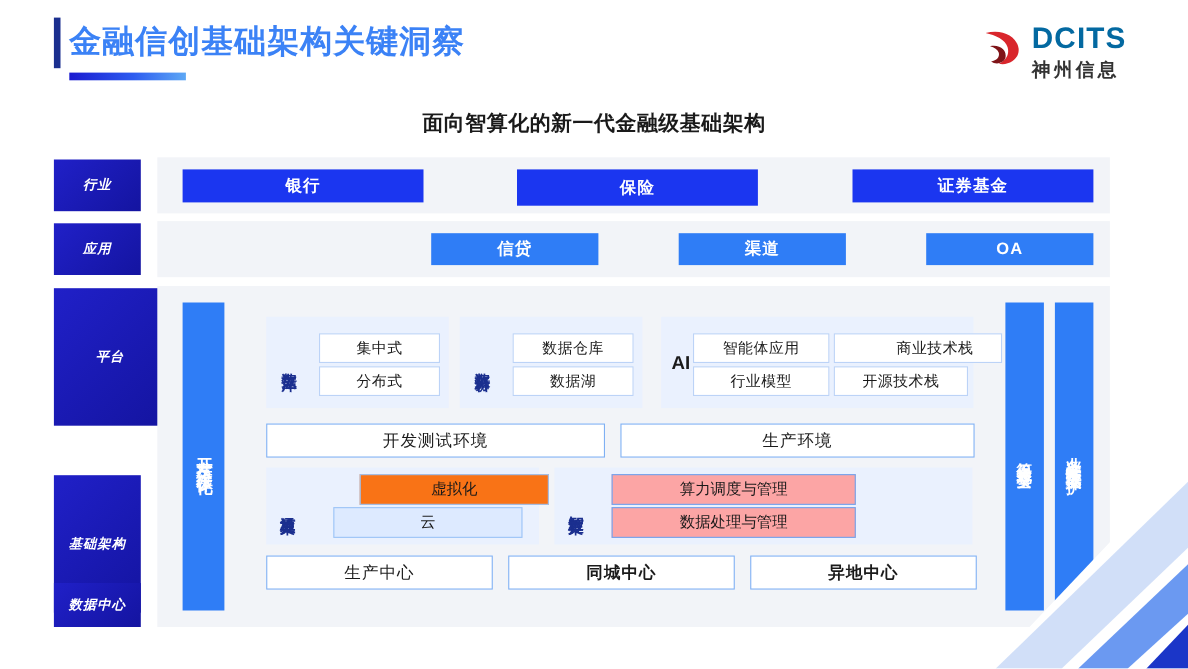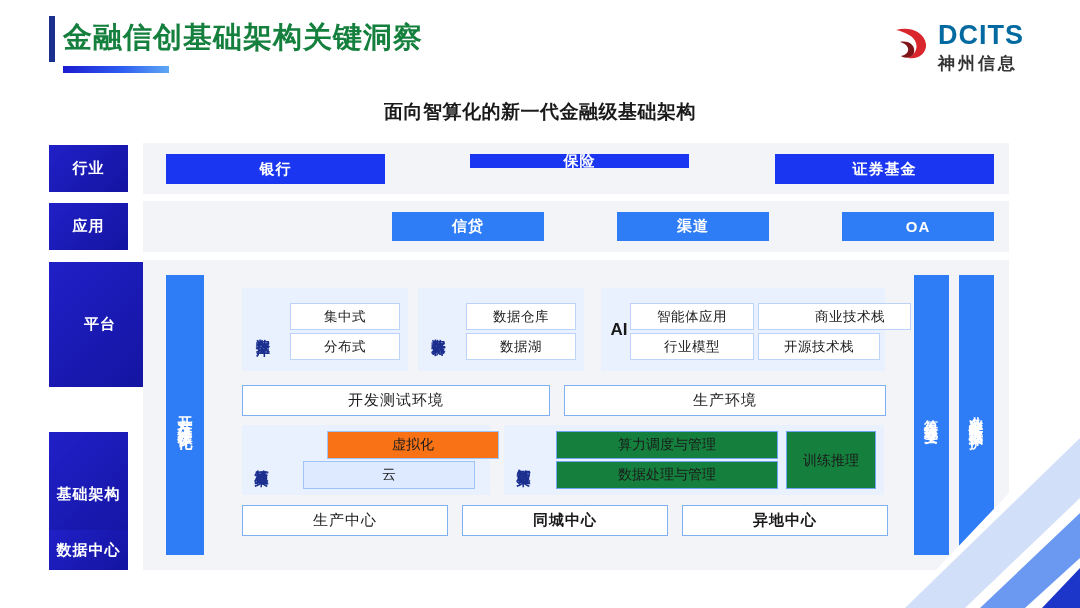--- a/index.html
+++ b/index.html
@@ -28,21 +28,21 @@
     width: 6px;
     height: 46px;
     background: #1b2f8f;
   }
   .header-title {
     position: absolute;
     left: 63px;
     top: 18px;
     font-size: 29px;
     font-weight: bold;
-    color: #15803d;
+    color: #3b82f6;
     letter-spacing: 1px;
     white-space: nowrap;
   }
   .header-underline {
     position: absolute;
     left: 63px;
     top: 66px;
     width: 106px;
     height: 7px;
     background: linear-gradient(90deg, #1b1bd0 0%, #2d5cf0 55%, #5ea8f5 100%);
@@ -92,26 +92,27 @@
     font-weight: bold;
     color: #1a1a1a;
     letter-spacing: 0.5px;
   }
   
   .rowlabel {
     position: absolute;
     background: #1b1bb4;
     background: linear-gradient(135deg, #2020c8 0%, #1414a0 100%);
     color: #ffffff;
-    font-size: 15px;
-    font-weight: bold;
-    display: flex;
-    align-items: center;
-    justify-content: center;
-    letter-spacing: 1px;
+    font-size: 12px;
+    font-weight: bold;
+    display: flex;
+    align-items: center;
+    justify-content: center;
+    letter-spacing: 1px;
+    font-style: italic;
   }
   
   .panel {
     position: absolute;
     background: #f2f4f8;
   }
   .bluebox {
     position: absolute;
     background: #1b36f0;
     color: #fff;
@@ -187,21 +188,21 @@
     border: 1px solid #bcd3f7;
     color: #1a1a1a;
     font-size: 13.5px;
     display: flex;
     align-items: center;
     justify-content: center;
     letter-spacing: 0.5px;
   }
   .outline-cell {
     position: absolute;
-    background: #15803d;
+    background: #fca5a5;
     border: 1px solid #6fa5f2;
     color: #1a1a1a;
     font-size: 14px;
     display: flex;
     align-items: center;
     justify-content: center;
   }
   .envbox {
     position: absolute;
     background: #3b86f7;
@@ -257,21 +258,21 @@
     </div>
     <div class="logo-text">DCITS</div>
     <div class="logo-sub">神州信息</div>
   </div>
 
   <div class="subtitle">面向智算化的新一代金融级基础架构</div>
 
   <div class="rowlabel" style="left:49px; top:145px; width:79px; height:47px;">行业</div>
   <div class="panel" style="left:143px; top:143px; width:866px; height:51px;"></div>
   <div class="bluebox" style="left:166px; top:154px; width:219px; height:30px;">银行</div>
-  <div class="bluebox" style="left:470px; top:154px; width:219px; height:14px;">保险</div>
+  <div class="bluebox" style="left:470px; top:154px; width:219px; height:33px;">保险</div>
   <div class="bluebox" style="left:775px; top:154px; width:219px; height:30px;">证券基金</div>
 
   <div class="rowlabel" style="left:49px; top:203px; width:79px; height:47px;">应用</div>
   <div class="panel" style="left:143px; top:201px; width:866px; height:51px;"></div>
   <div class="lightbluebox" style="left:392px; top:212px; width:152px; height:29px;">信贷</div>
   <div class="lightbluebox" style="left:617px; top:212px; width:152px; height:29px;">渠道</div>
   <div class="lightbluebox" style="left:842px; top:212px; width:152px; height:29px;">OA</div>
 
   <div class="rowlabel" style="left:49px; top:262px; width:102px; height:125px;">平台</div>
   <div class="rowlabel" style="left:49px; top:396px; width:79px; height:125px;margin-top:36px;">基础架构</div>
@@ -311,21 +312,20 @@
     <div class="grouptitle" style="width:40px; height:70px; line-height:16px;">通算框架</div>
   </div>
   <div class="outline-cell" style="left:303px; top:431px; width:170px; height:26px; background:#f97316; border-color:#9cc4f7;margin-left:24px;">虚拟化</div>
   <div class="outline-cell" style="left:303px; top:461px; width:170px; height:26px; background:#ddeaff; border-color:#9cc4f7;">云</div>
 
   <div class="groupcard" style="left:504px; top:425px; width:380px; height:70px;">
     <div class="grouptitle" style="width:40px; height:70px; line-height:16px;">智算框架</div>
   </div>
   <div class="outline-cell" style="left:556px; top:431px; width:220px; height:26px;">算力调度与管理</div>
   <div class="outline-cell" style="left:556px; top:461px; width:220px; height:26px;">数据处理与管理</div>
-  <div class="outline-cell" style="left:786px; top:431px; width:88px; height:56px; line-height:19px; text-align:center; flex-direction:column;">训练推理</div>
 
   <div class="envbox outline" style="left:242px; top:505px; width:204px; height:29px; font-weight:normal;">生产中心</div>
   <div class="envbox outline" style="left:462px; top:505px; width:204px; height:29px; font-weight:bold;">同城中心</div>
   <div class="envbox outline" style="left:682px; top:505px; width:204px; height:29px; font-weight:bold;">异地中心</div>
 
   <div class="corner">
     <svg width="300" height="190" viewBox="0 0 300 190">
       <polygon points="300,0 300,190 120,190" fill="#ffffff"></polygon>
       <polygon points="300,20 300,80 185,190 125,190" fill="#c9d9f7" opacity="0.85"></polygon>
       <polygon points="300,95 300,140 245,190 200,190" fill="#5b8ef0" opacity="0.9"></polygon>

